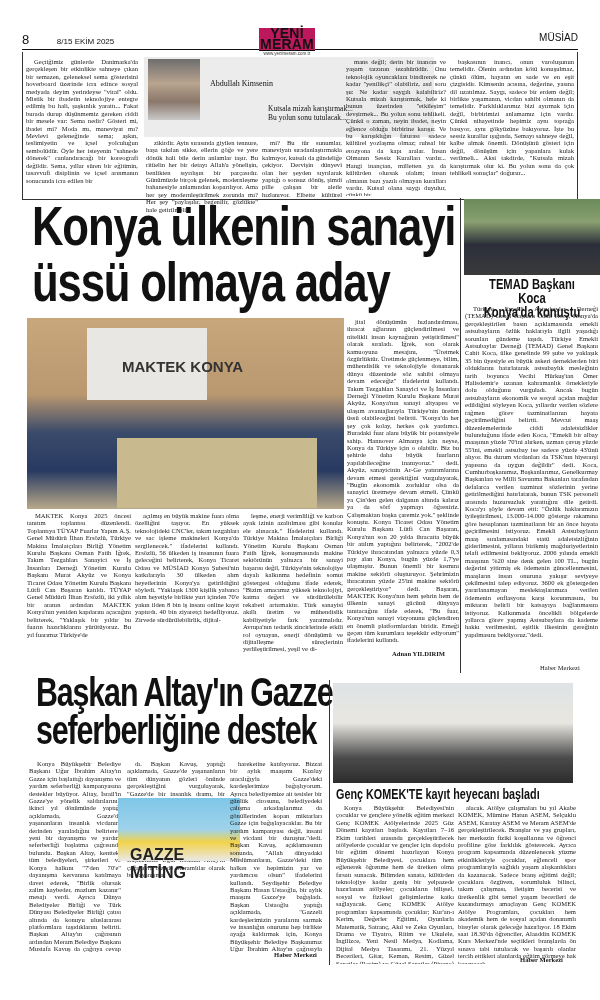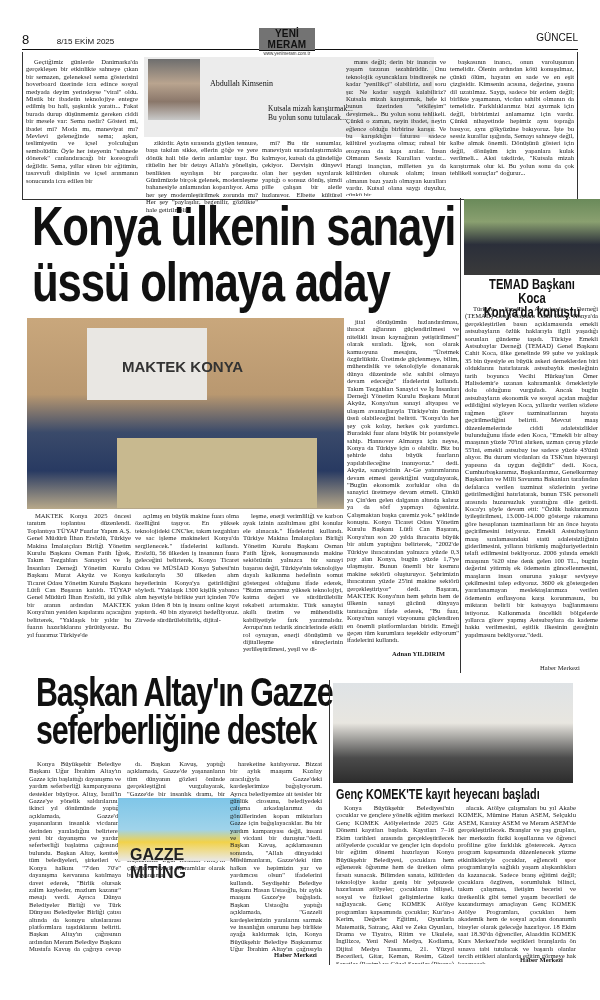--- a/index.html
+++ b/index.html
@@ -2,21 +2,21 @@
 <html><head>
 <meta charset="utf-8">
 <style>
   * { box-sizing: border-box; margin: 0; padding: 0; }
   body { width: 600px; height: 1000px; background: #fff; position: relative; overflow: hidden; font-family: "Liberation Serif", serif; color: #111; }
   .abs { position: absolute; }
   .masthead { left: 22px; top: 28px; width: 556px; height: 22px; border-bottom: 1.5px solid #111; }
   .pagenum { left: 0; top: 4px; font-family: "Liberation Sans", sans-serif; font-size: 13px; }
   .pagenum .date { font-size: 8px; padding-left: 24px; }
   .logo { left: 237px; top: 0; width: 56px; text-align: center; }
-  .logo .brand { background: #737373; color: #111; font-family: "Liberation Sans", sans-serif; font-weight: bold; font-size: 10px; line-height: 11px; letter-spacing: 0.2px; border-bottom: 1px solid #111; }
+  .logo .brand { background: #be185d; color: #111; font-family: "Liberation Sans", sans-serif; font-weight: bold; font-size: 14px; line-height: 11px; letter-spacing: 0.2px; border-bottom: 1px solid #111; }
   .logo .url { font-family: "Liberation Sans", sans-serif; font-size: 4.5px; line-height: 6px; color: #333; }
   .section { right: 0; top: 4px; font-family: "Liberation Sans", sans-serif; font-size: 10px; }
   .txt { font-size: 6.6px; line-height: 7.4px; text-align: justify; color: #1a1a1a; }
   .txt p { text-indent: 8px; }
   .column-box { left: 22px; top: 52px; width: 556px; height: 148px; border: 1px solid #333; border-top: none; }
   .author-box { left: 144px; top: 57px; width: 290px; height: 80px; background: #ececec; }
   .author-photo { left: 148px; top: 59px; width: 52px; height: 61px; background: linear-gradient(180deg,#6e6e6e 0%,#b9a48f 40%,#8a776a 70%,#c9c9c9 100%); }
   .author-name { left: 210px; top: 79px; font-size: 8px; }
   .pull-quote { left: 268px; top: 105px; font-size: 7.5px; line-height: 8.5px; }
   .headline { font-family: "Liberation Sans", sans-serif; font-weight: bold; color: #111; letter-spacing: -1.5px; transform-origin: left top; }
@@ -40,21 +40,21 @@
 
 <div class="abs masthead">
   <div class="abs pagenum">
     <span>8</span>
     <span class="date">8/15 EKİM 2025</span>
   </div>
   <div class="abs logo">
     <div class="brand">YENİ MERAM</div>
     <div class="url">www.yenimeram.com.tr</div>
   </div>
-  <div class="abs section">GÜNCEL</div>
+  <div class="abs section">MÜSİAD</div>
 </div>
 
 <div class="abs column-box"></div>
 <div class="abs txt" style="left:26px;top:58px;width:112px;">
     <p>Geçtiğimiz günlerde Danimarka'da gerçekleşen bir etkinlikte sahneye çıkan bir semazen, geleneksel sema gösterisini hoverboard üzerinde icra edince sosyal medyada deyim yerindeyse "viral" oldu. Mistik bir ibadetin teknolojiye entegre edilmiş bu hali, şaşkınlık yarattı... Fakat burada durup düşünmemiz gereken ciddi bir mesele var: Sema nedir? Gösteri mi, ibadet mi? Moda mı, maneviyat mı? Mevlevi geleneğinde sema; aşkın, teslimiyetin ve içsel yolculuğun sembolüdür. Öyle her isteyenin "sahnede dönerek" canlandıracağı bir koreografi değildir. Sema, yıllar süren bir eğitimin, tasavvufi disiplinin ve içsel arınmanın sonucunda icra edilen bir</p>
   </div>
 <div class="abs author-box"></div>
 <div class="abs author-photo"></div>
 <div class="abs author-name">Abdullah Kimsenin</div>
 <div class="abs pull-quote">

